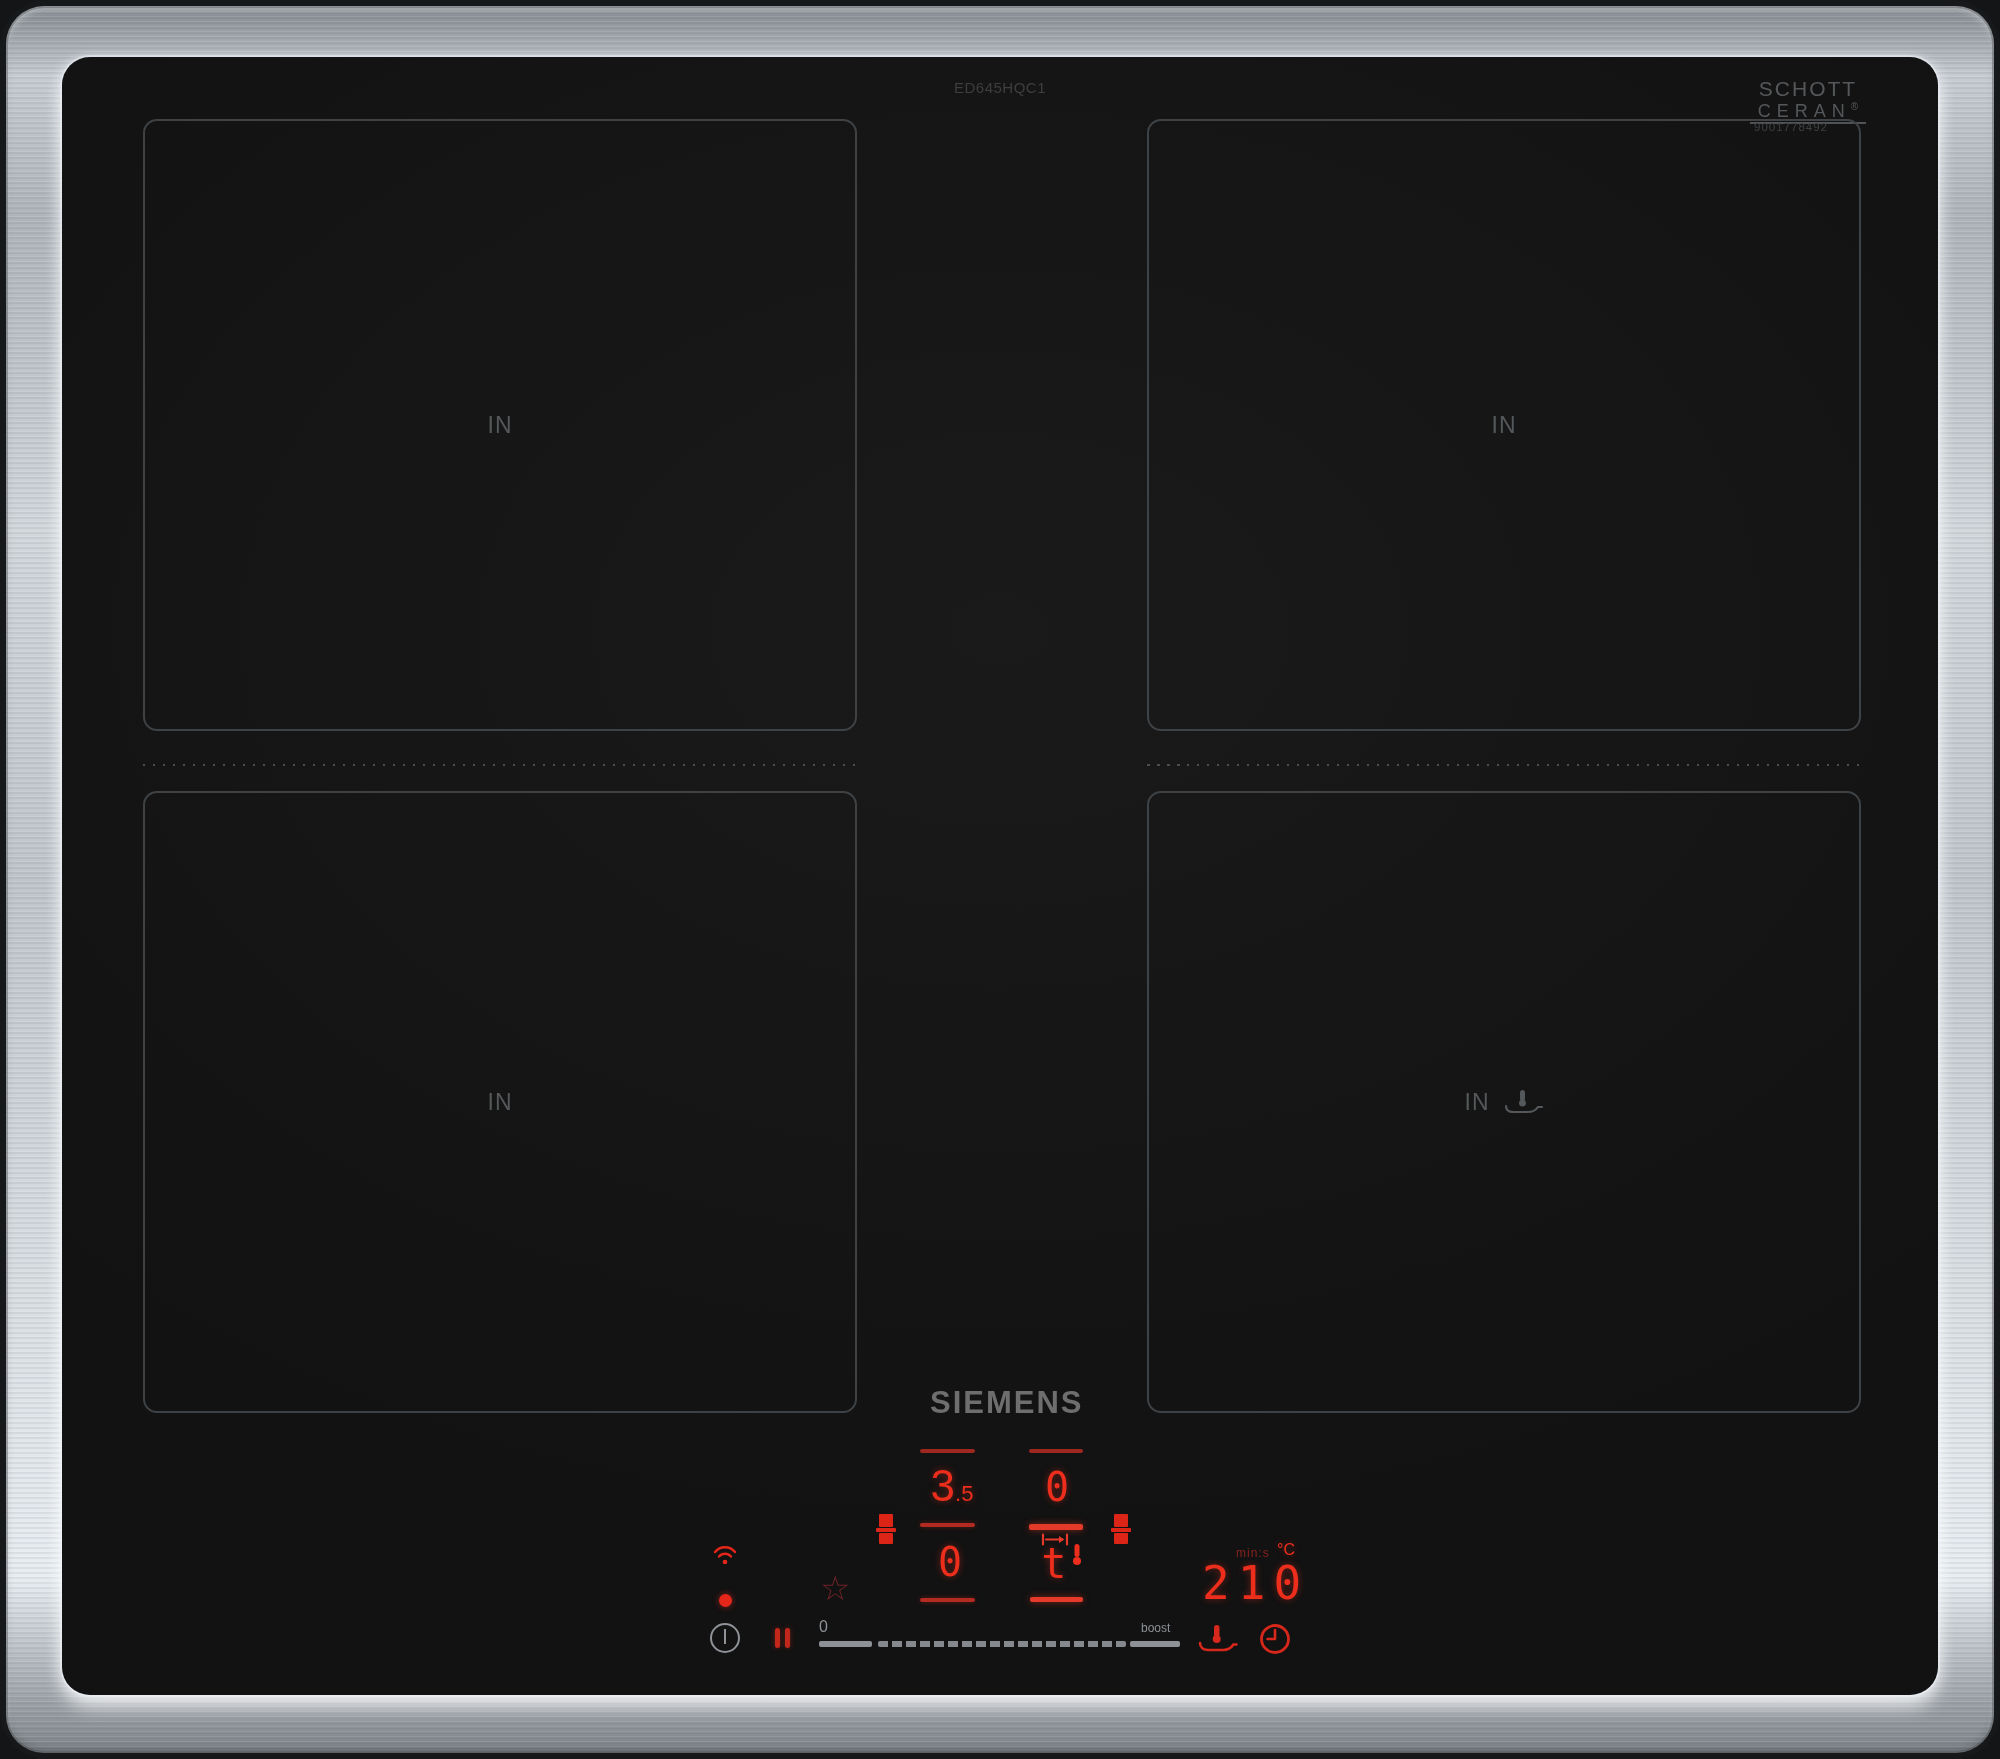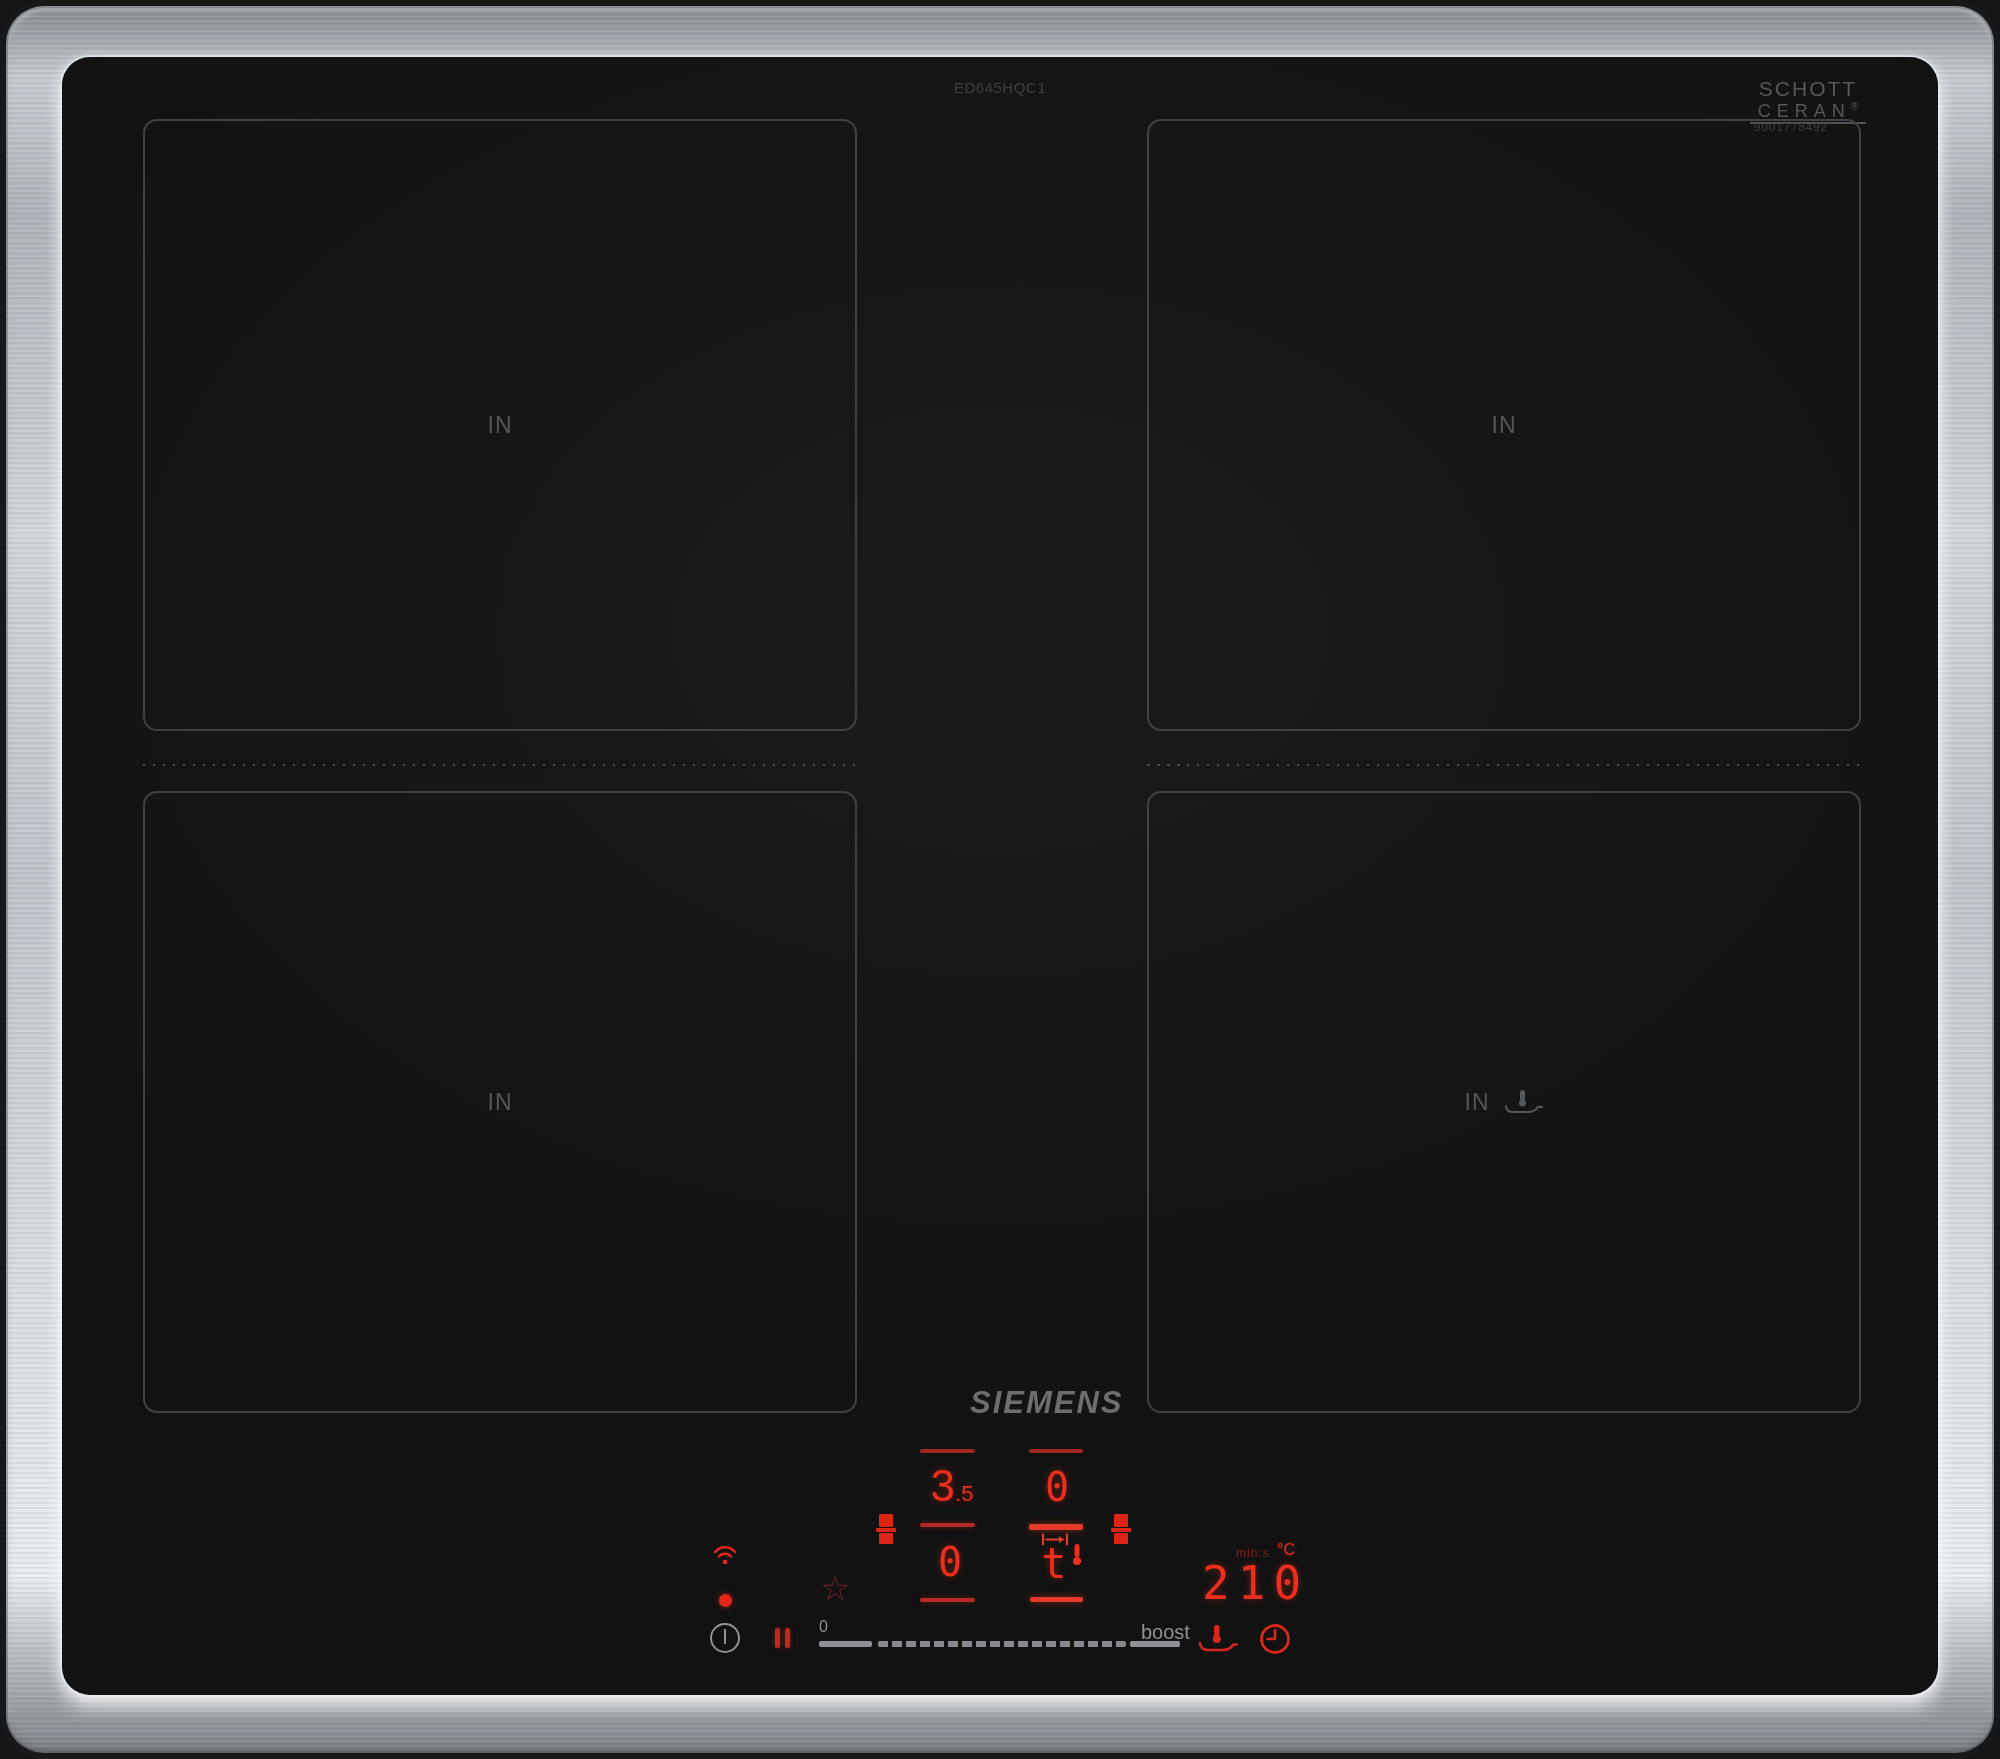--- a/index.html
+++ b/index.html
@@ -19,21 +19,21 @@
   .zone-label{color:#54585a;font-size:23px;letter-spacing:1px;}
   .zone-bl,.zone-br{height:622px;}
   .dotline{position:absolute;height:2px;top:707px;
     background:repeating-linear-gradient(90deg,#53575a 0 2.5px,transparent 2.5px 10px);opacity:.85;}
   .model{position:absolute;left:0;right:0;top:22px;text-align:center;color:#3c3e40;font-size:15px;letter-spacing:.5px;}
   .schott{position:absolute;right:72px;top:20px;width:116px;text-align:center;color:#55585a;border-bottom:2px solid #505356;}
   .schott .l1{font-size:21px;letter-spacing:2px;}
   .schott .l2{font-size:18px;letter-spacing:6px;}
   .schott .reg{font-size:10px;vertical-align:top;letter-spacing:0;}
   .serial{position:absolute;right:110px;top:64px;color:#3e4143;font-size:11.5px;letter-spacing:1px;}
-  .brand{position:absolute;left:908px;top:1328px;color:#6e6e6e;font-size:31px;font-weight:bold;letter-spacing:2px;font-style:italic;}
+  .brand{position:absolute;left:868px;top:1328px;color:#6e6e6e;font-size:31px;font-weight:bold;letter-spacing:2px;}
   
   .red{color:#ee2e1c;text-shadow:0 0 7px rgba(240,50,30,.45);}
   .bar{position:absolute;border-radius:2px;}
   .b-dim{background:#9e2720;}
   .b-mid{background:#b32a22;box-shadow:0 0 5px rgba(220,50,30,.35);}
   .b-bri{background:#e5392a;box-shadow:0 0 7px rgba(240,60,35,.5);}
   .dig{position:absolute;text-align:center;font-family:"DejaVu Sans Mono",monospace;}
   .pot{position:absolute;width:20px;height:32px;display:flex;flex-direction:column;align-items:center;}
   .pot .sq1{width:14px;height:13px;background:#dc2417;border-radius:1px;}
   .pot .bar-m{width:20px;height:4px;background:#dc2417;margin:1px 0;border-radius:1px;}
@@ -136,21 +136,21 @@
 
     <div class="powerbtn" style="left:648px;top:1566px;"></div>
     <div class="pause" style="left:713px;top:1571px;">
         <i></i>
         <i></i>
       </div>
 
     <div class="lbl-gray" style="position:absolute;left:757px;top:1561px;font-size:16px;">0</div>
     <div class="track track-solid" style="left:757px;top:1584px;width:53px;"></div>
     <div class="track track-dash" style="left:816px;top:1584px;width:248px;"></div>
-    <div class="lbl-gray" style="position:absolute;left:1079px;top:1564px;font-size:20px;">boost</div>
+    <div class="lbl-gray" style="position:absolute;left:1079px;top:1564px;font-size:12px;">boost</div>
     <div class="track track-solid" style="left:1068px;top:1584px;width:50px;"></div>
 
     <svg style="position:absolute;left:1136px;top:1566px;" width="40" height="30" viewBox="0 0 40 30">
       <rect x="16" y="2" width="5.5" height="12" rx="2.7" fill="#d8271b"></rect>
       <circle cx="18.7" cy="16" r="4" fill="#d8271b"></circle>
       <path d="M2,20 c0,4.5 3.5,7 8,7 h15 c5,0 8.5,-2.5 10.5,-5.5 h3" stroke="#d8271b" stroke-width="2.6" fill="none" stroke-linecap="round"></path>
     </svg>
     <svg style="position:absolute;left:1196px;top:1565px;" width="34" height="34" viewBox="0 0 34 34">
       <circle cx="17" cy="17" r="13.5" stroke="#d8271b" stroke-width="2.8" fill="none"></circle>
       <path d="M17,17 V8 M17,17 H9.5" stroke="#d8271b" stroke-width="2.6" fill="none" stroke-linecap="round"></path>

